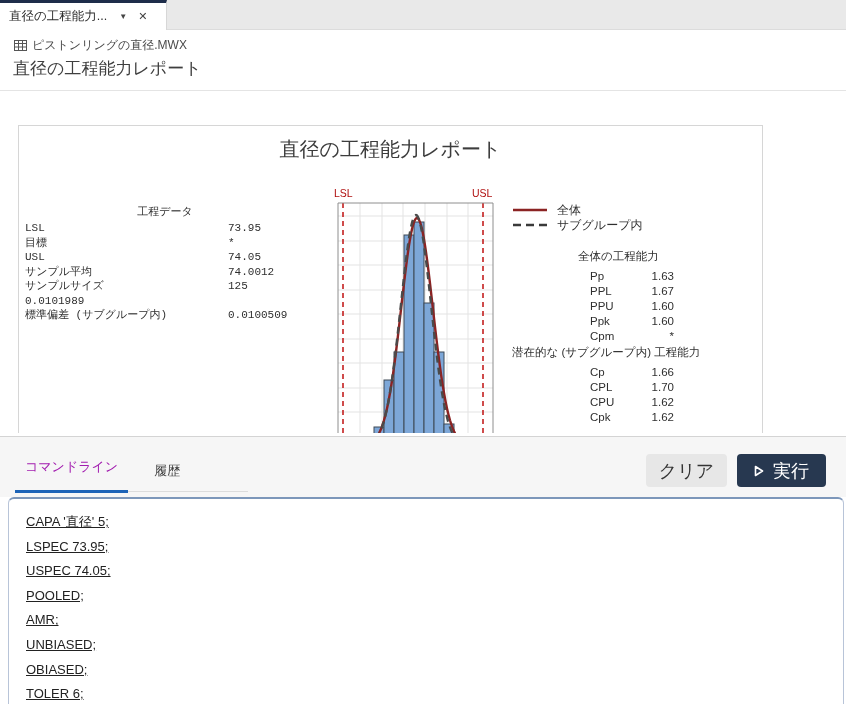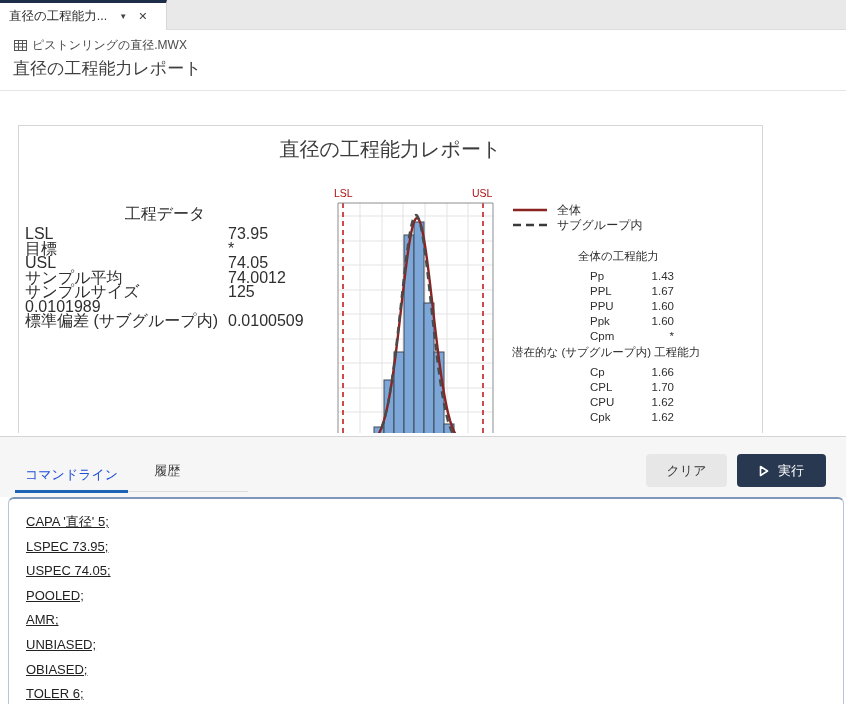--- a/index.html
+++ b/index.html
@@ -23,21 +23,21 @@
   .ws-name { font-size:12px; color:#4a4a4a; }
   .doc-title { position:absolute; left:13px; top:57px; font-size:17px; color:#3f3f3f; }
   .hdr-divider { position:absolute; left:0; top:90px; width:846px; height:1px; background:#e4e4e4; }
 
   
   .card { position:absolute; left:18px; top:125px; width:745px; height:308px;
           background:#fff; border:1px solid #d6d6d6; border-bottom:none; overflow:hidden; }
   .card-title { position:absolute; left:0; top:10px; width:100%; text-align:center;
                 font-size:20px; color:#3c3c3c; }
 
-  .proc { position:absolute; left:6px; top:78px; width:296px; font-size:16px; color:#2f2f2f; }
+  .proc { position:absolute; left:6px; top:78px; width:296px; font-size:11px; color:#2f2f2f;font-family:Liberation Mono, monospace; }
   .proc-header { width:280px; text-align:center; margin-bottom:2px; }
   .prow { display:flex; line-height:14.5px; }
   .prow .pl { width:203px; }
   .prow .pv { flex:1; }
 
   .spec-label { position:absolute; top:61px; font-size:10.5px; color:#b01010; }
   .chart-wrap { position:absolute; left:299px; top:60px; width:190px; height:248px; }
 
   .legend { position:absolute; left:494px; top:77px; font-size:12px; color:#2f2f2f; }
   .leg-row { display:flex; align-items:center; height:14px; margin-bottom:1px; }
@@ -48,23 +48,23 @@
   .stat-row .sl { width:44px; }
   .stat-row .sv { width:40px; text-align:right; }
   .stats-hdr { line-height:14px; }
 
   
   .cmd-panel { position:absolute; left:0; top:436px; width:846px; height:61px;
                background:#f6f6f6; border-top:1px solid #d4d4d4; }
   .cmd-tabs { position:absolute; left:15px; top:11px; width:233px; height:44px;
               display:flex; align-items:flex-end; border-bottom:1px solid #dcdcdc; }
   .cmd-tab { padding:0 10px 11px 10px; font-size:13px; color:#3a3a3a; cursor:pointer; }
-  .cmd-tab.active { color:#1d4ed8; border-bottom:3px solid #1c63b7; margin-bottom:-2px; padding-bottom:6px;font-family:Liberation Mono, monospace; }
+  .cmd-tab.active { color:#a21caf; border-bottom:3px solid #1c63b7; margin-bottom:-2px; padding-bottom:14px;font-family:Liberation Mono, monospace; }
   .cmd-tab.rest { margin-left:16px; }
-  .btn { position:absolute; top:17px; height:33px; border-radius:4px; font-size:13px;
+  .btn { position:absolute; top:17px; height:33px; border-radius:4px; font-size:18px;
          display:flex; align-items:center; justify-content:center; cursor:pointer; }
   .btn-clear { right:119px; width:81px; background:#e7e7e7; color:#333; }
   .btn-run { right:20px; width:89px; background:#273850; color:#fff; gap:9px; }
 
   .cmd-box { position:absolute; left:8px; top:497px; width:836px; height:215px;
              background:#fff; border:1px solid #b8c4d8; border-top:2px solid #7d97ba;
              border-radius:6px; padding:11px 0 0 17px; }
   .cmd-line { font-size:13px; line-height:24.6px; color:#222; white-space:pre;text-decoration:underline; }
 </style>
 </head>
@@ -183,21 +183,21 @@
         </span>
         <span>サブグループ内</span>
       </div>
     </div>
 
     <div class="stats abs" style="left:559px; top:123px; width:160px;">
       <div class="stats-hdr">全体の工程能力</div>
       <div style="margin:6px 0 0 12px;">
         <div class="stat-row">
             <span class="sl">Pp</span>
-            <span class="sv">1.43</span>
+            <span class="sv">1.63</span>
           </div>
         <div class="stat-row">
             <span class="sl">PPL</span>
             <span class="sv">1.67</span>
           </div>
         <div class="stat-row">
             <span class="sl">PPU</span>
             <span class="sv">1.60</span>
           </div>
         <div class="stat-row">

